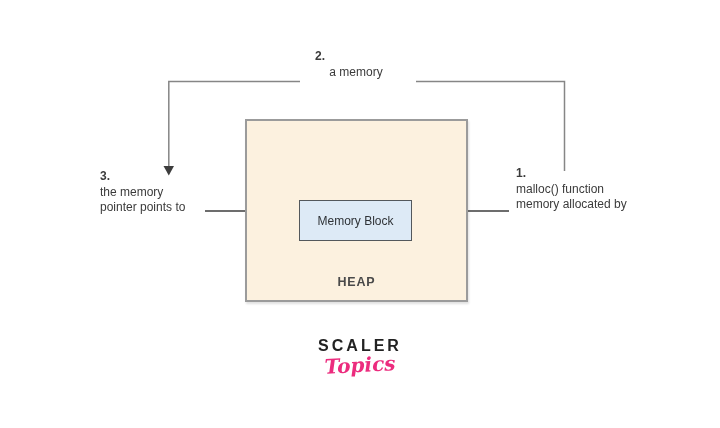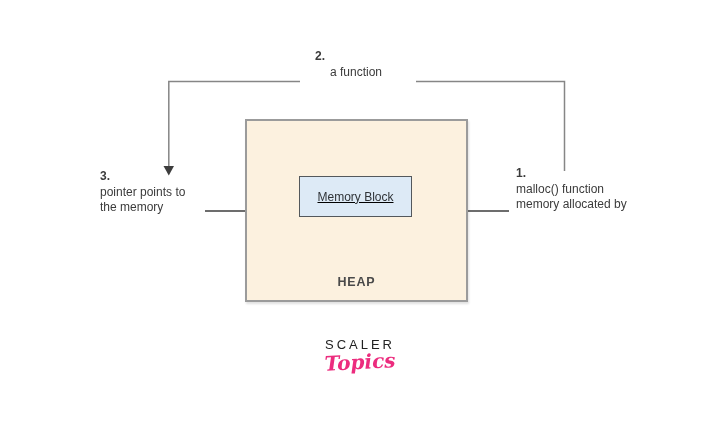--- a/index.html
+++ b/index.html
@@ -41,25 +41,25 @@
     border:2px solid var(--heap-border);
     box-shadow:1px 2px 2px rgba(0,0,0,0.12);
   }
   .heap-label{
     position:absolute;left:0;right:0;bottom:11px;
     text-align:center;
     font-size:12.5px;font-weight:700;letter-spacing:0.8px;
     color:#4a4a4a;
   }
   .memory-block{
-    position:absolute;left:299px;top:176px;
+    position:absolute;left:299px;top:200px;
     width:111px;height:39px;
     background:var(--memory-fill);
     border:1px solid var(--memory-border);
-    display:flex;align-items:center;justify-content:center;text-decoration:underline;
+    display:flex;align-items:center;justify-content:center;
   }
   .memory-block-label{
     font-size:12px;color:#2f3337;font-weight:400;
   }
 
   .step{
     position:absolute;
     font-size:12px;line-height:15.5px;color:var(--text);
   }
   .step .num{font-weight:700;display:block;}
@@ -69,21 +69,21 @@
   .step-2 .num{text-align:left;padding-left:35px;}
 
   .step-3{left:100px;top:169px;width:120px;text-align:left;}
   .step-1{left:516px;top:166px;width:140px;text-align:left;}
 
   .logo{
     position:absolute;left:285px;top:337px;width:150px;
     text-align:center;
   }
   .logo-brand{
-    font-size:13px;font-weight:400;letter-spacing:3px;
+    font-size:16px;font-weight:700;letter-spacing:3px;
     color:var(--logo-dark);
   }
   .logo-script{
     margin-top:-1px;
     font-family:"DejaVu Serif", serif;
     font-style:italic;font-weight:700;
     font-size:20px;line-height:22px;
     color:var(--logo-pink);
     transform:rotate(-3deg);
   }
@@ -110,27 +110,27 @@
   <div class="heap-box">
     <div class="heap-label">HEAP</div>
   </div>
 
   <div class="memory-block">
     <span class="memory-block-label">Memory Block</span>
   </div>
 
   <div class="step step-2">
     <span class="num">2.</span>
-    <span class="line">a function</span>
+    <span class="line">a memory</span>
   </div>
 
   <div class="step step-3">
     <span class="num">3.</span>
+    <span class="line">the memory</span>
     <span class="line">pointer points to</span>
-    <span class="line">the memory</span>
   </div>
 
   <div class="step step-1">
     <span class="num">1.</span>
     <span class="line">malloc() function</span>
     <span class="line">memory allocated by</span>
   </div>
 
   <div class="logo">
     <div class="logo-brand">SCALER</div>

